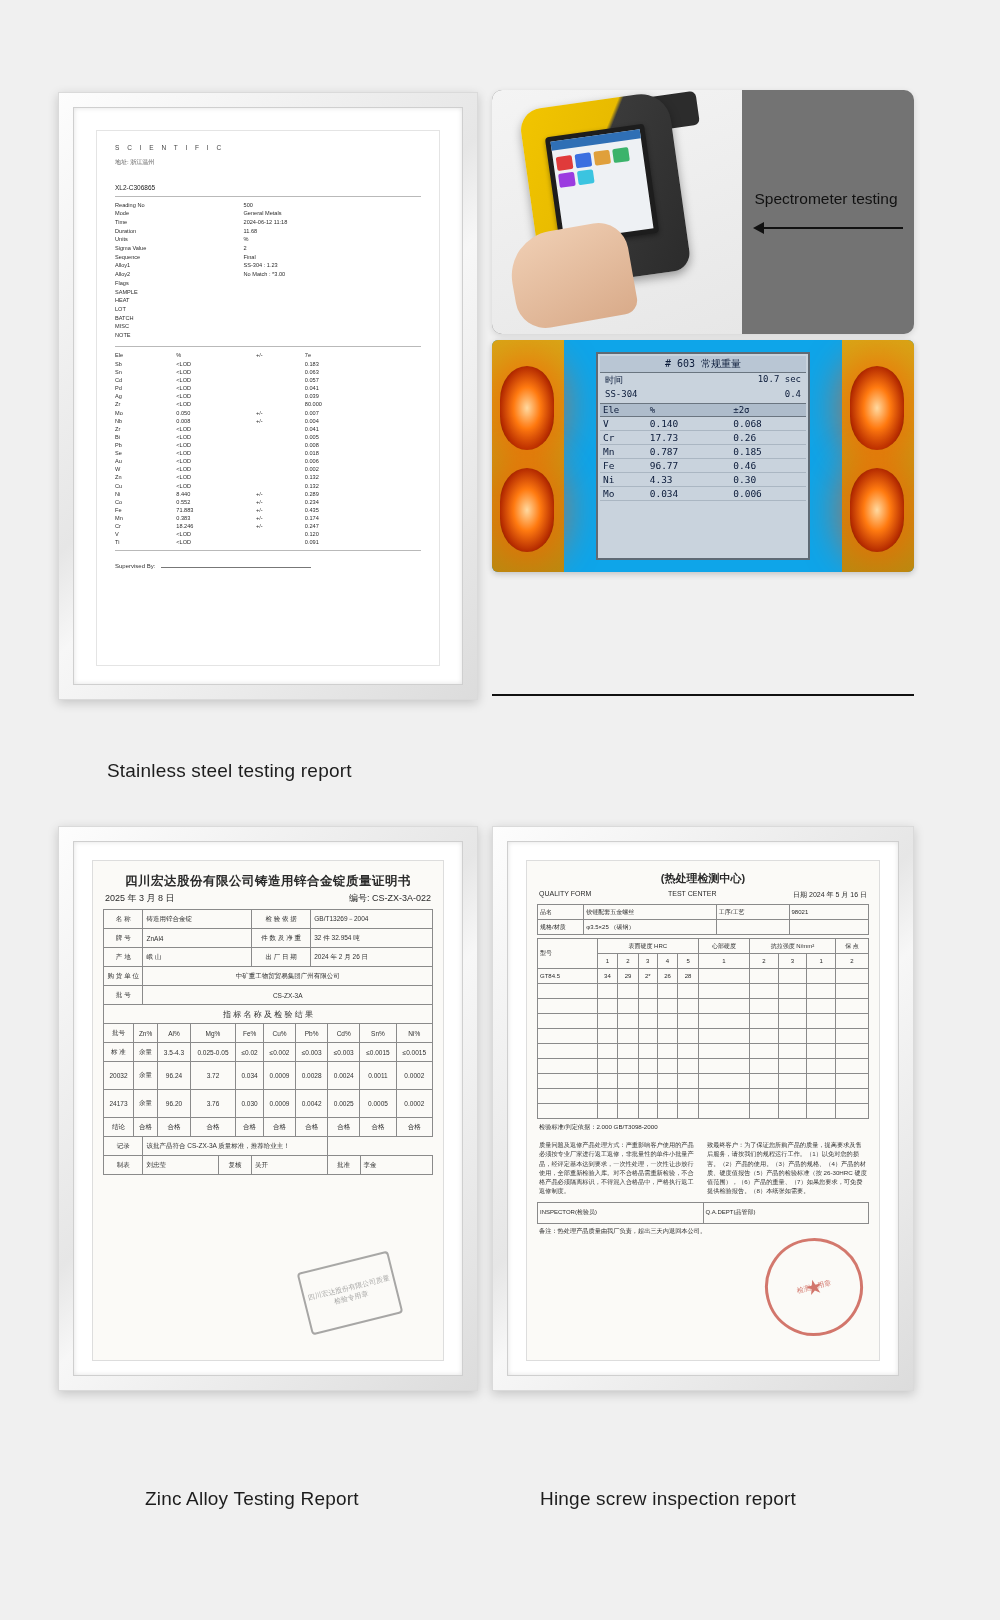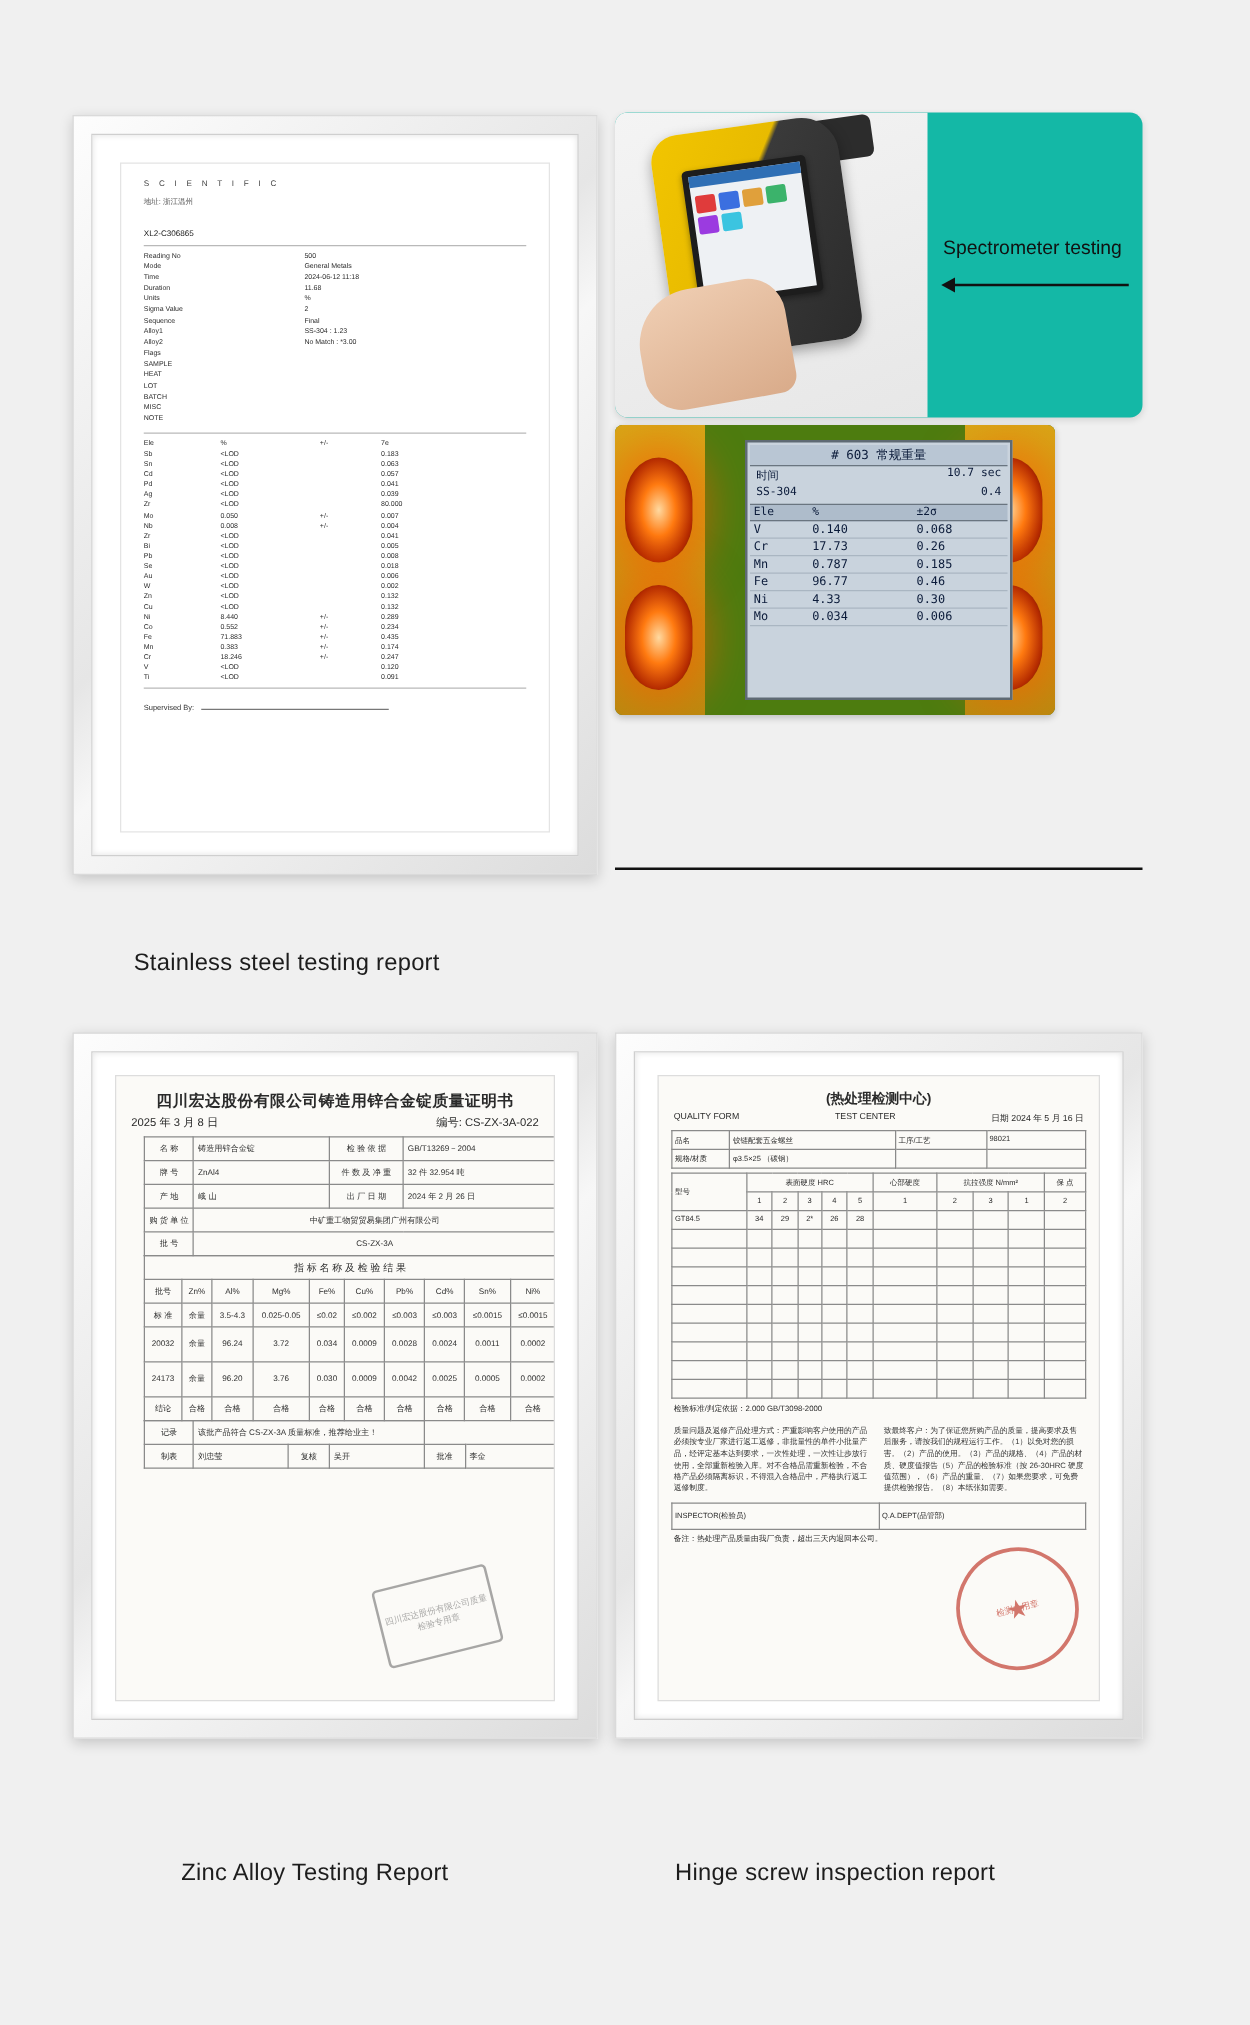--- a/index.html
+++ b/index.html
@@ -66,21 +66,21 @@
   table.res td{padding:0 2px 0 0;color:#2d2d2d;white-space:nowrap;}
   table.res td.c2{text-align:left;width:26%;}
   table.res td.c3{text-align:left;width:16%;}
   table.res td.c4{text-align:left;}
   .sup{margin-top:10px;font-size:6px;color:#333;}
   .sup-line{display:inline-block;border-bottom:1px solid #777;width:150px;height:6px;margin-left:4px;}
 
   
   #photo-top{
     position:absolute;left:492px;top:90px;width:422px;height:244px;
-    background:#14b8a6;border-radius:10px;overflow:hidden;
+    background:#737373;border-radius:10px;overflow:hidden;
     box-shadow:0 2px 6px rgba(0,0,0,.12);
   }
   .handheld{
     position:absolute;left:0;top:0;width:250px;height:100%;
     background:linear-gradient(160deg,#f4f4f4,#e7e7e7);
     overflow:hidden;
   }
   .xrf-body{
     position:absolute;left:38px;top:10px;width:150px;height:180px;
     background:linear-gradient(120deg,#f2c500 0%,#e8bb00 40%,#3a3a3a 42%,#2b2b2b 100%);
@@ -110,22 +110,22 @@
   .arrow-wrap{
     position:absolute;right:0;top:0;width:172px;height:100%;
     display:flex;flex-direction:column;justify-content:center;align-items:center;
   }
   .arrow-label{font-size:15.5px;color:#111;white-space:nowrap;margin-right:4px;}
   .arrow-line{position:relative;width:150px;height:12px;margin-top:14px;}
   .arrow-line:before{content:"";position:absolute;left:10px;top:5px;width:140px;height:1.6px;background:#111;}
   .arrow-line:after{content:"";position:absolute;left:0;top:0;border-top:6px solid transparent;border-bottom:6px solid transparent;border-right:11px solid #111;}
 
   #photo-bottom{
-    position:absolute;left:492px;top:340px;width:352px;height:232px;
-    background:#4d7c0f;border-radius:6px;overflow:hidden;
+    position:absolute;left:492px;top:340px;width:422px;height:232px;
+    background:#0ea5e9;border-radius:6px;overflow:hidden;
     box-shadow:0 2px 6px rgba(0,0,0,.2);
   }
   .lamp{
     position:absolute;top:0;height:100%;width:72px;
     background:linear-gradient(180deg,#d8a617,#b98b10);
   }
   .lamp.left{left:0;}
   .lamp.right{right:0;}
   .lamp .glow{
     position:absolute;left:8px;width:54px;height:84px;border-radius:50%/40%;
@@ -157,21 +157,21 @@
   #zinc-frame{left:58px;top:826px;width:420px;height:565px;}
   #hinge-frame{left:492px;top:826px;width:422px;height:565px;}
   .doc-page{
     position:absolute;left:18px;top:18px;right:18px;bottom:14px;
     background:#fbfaf7;border:1px solid #ddd;box-sizing:border-box;
     padding:8px 10px;overflow:hidden;
     font-size:7px;color:#2a2a2a;
   }
   .zt-title{text-align:center;font-size:12.5px;font-weight:bold;letter-spacing:.5px;margin:4px 0 2px;}
   .zt-row2{display:flex;justify-content:space-between;font-size:9px;margin:2px 2px 4px;}
-  table.zgrid{width:100%;border-collapse:collapse;font-size:6.5px;margin-left:12px;}
+  table.zgrid{width:100%;border-collapse:collapse;font-size:6.5px;}
   table.zgrid td,table.zgrid th{border:1px solid #8a8a8a;padding:2px 3px;height:14px;font-weight:normal;color:#303030;}
   .z-center{text-align:center;}
   .z-span-title{text-align:center;font-size:8px;}
   .sig-red{color:#9c2a1e;font-family:"Liberation Serif",serif;}
   .stamp{
     position:absolute;width:92px;height:92px;border-radius:50%;
     border:3px solid #c0392b;color:#c0392b;opacity:.68;
     display:flex;align-items:center;justify-content:center;
     font-size:7px;text-align:center;transform:rotate(-14deg);
   }

